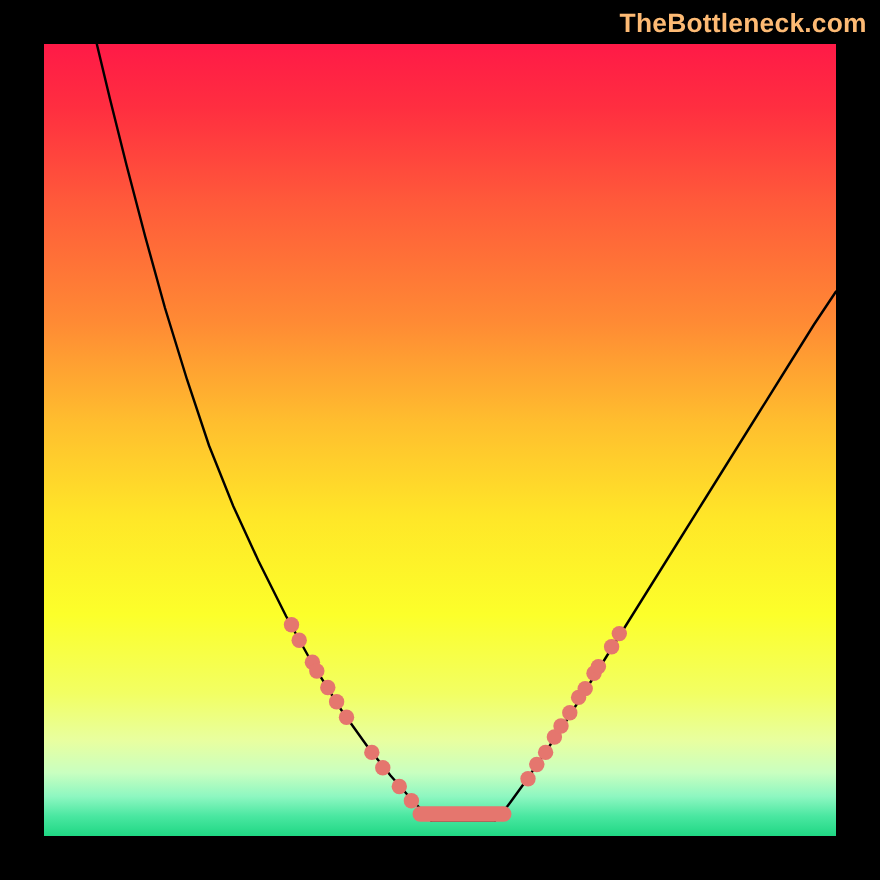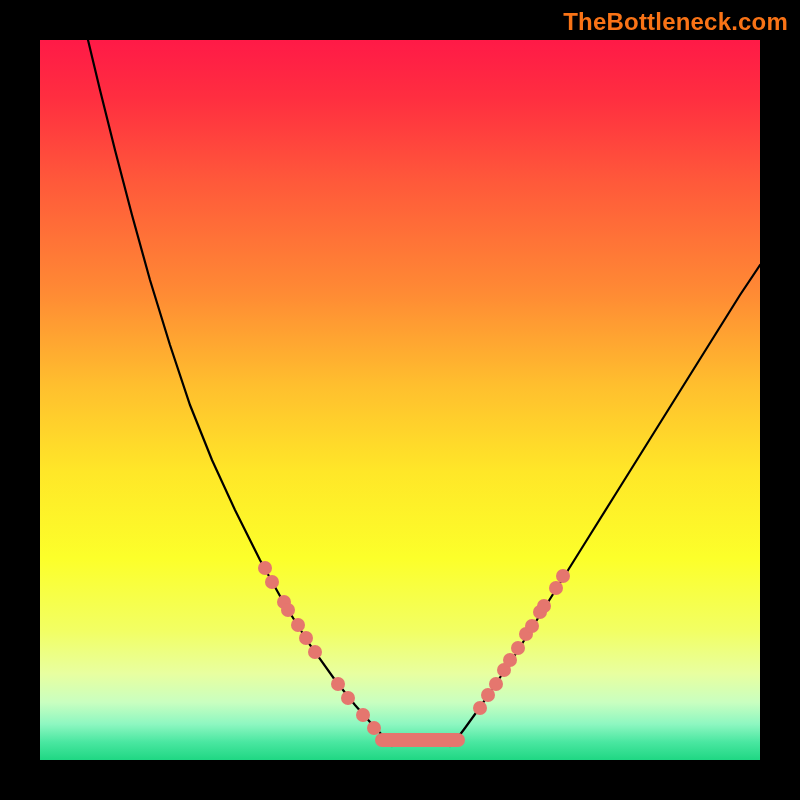--- a/index.html
+++ b/index.html
@@ -28,21 +28,21 @@
     position: absolute;
     left: 0; top: 0; right: 0; bottom: 0;
   }
   .watermark {
     position: absolute;
     top: 8px;
     right: 12px;
     font-family: Arial, Helvetica, sans-serif;
     font-size: 24px;
     font-weight: 600;
-    color: #f97316;
+    color: #fdba74;
     letter-spacing: 0.2px;
     user-select: none;
   }
   svg.curves {
     position: absolute;
     left: 0; top: 0;
     width: 720px;
     height: 720px;
   }
   .curve-line {

